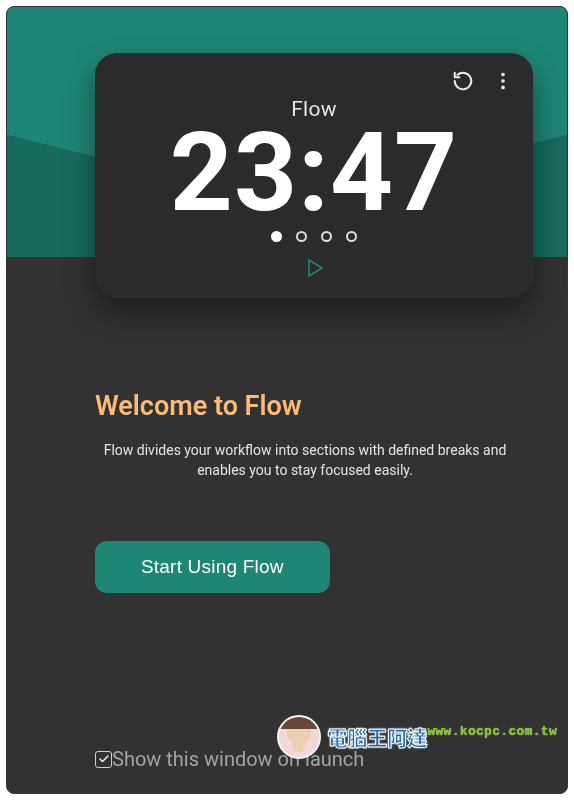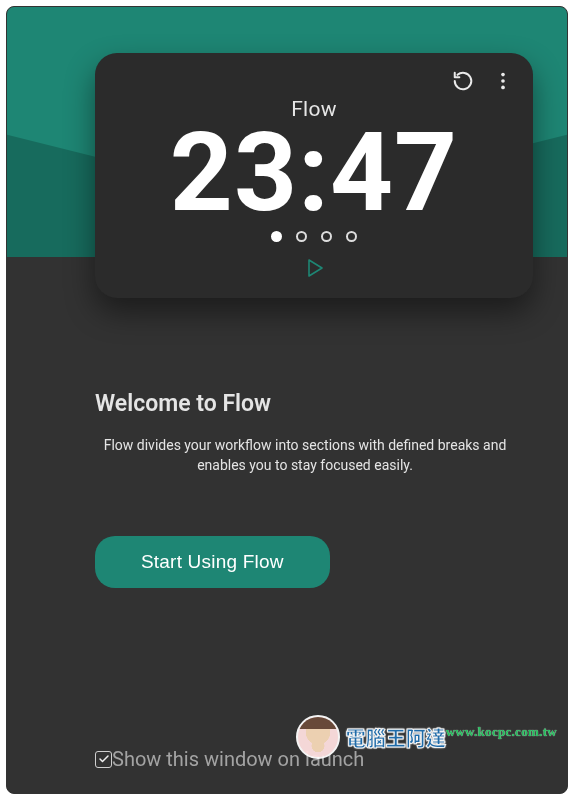--- a/index.html
+++ b/index.html
@@ -114,41 +114,41 @@
     .dot.filled { background: #ffffff; border-color: #ffffff; }
     .play-row {
       display: flex;
       justify-content: center;
       margin-top: 14px;
       margin-bottom: 4px;
     }
     .play-icon { color: #1e8674; }
 
     .welcome-title {
-      color: #e5e5e5;
-      font-size: 23px;
+      color: #fdba74;
+      font-size: 27px;
       font-weight: 600;
       margin-top: 92px;
       text-align: center;
     }
     .welcome-desc {
       color: #e4e4e4;
       font-size: 14px;
       line-height: 1.45;
       font-weight: 400;
       text-align: center;
       margin-top: 18px;
       max-width: 420px;
     }
     .cta {
       margin-top: 60px;
       background: #1e8674;
       color: #ffffff;
       border: none;
-      border-radius: 20px;
+      border-radius: 12px;
       padding: 15px 46px;
       font-size: 19px;
       font-weight: 500;
       letter-spacing: .2px;
       cursor: pointer;
     }
     .launch-row {
       display: flex;
       align-items: center;
       gap: 0;
@@ -200,25 +200,25 @@
     }
     .wm-top {
       font-family: "Microsoft JhengHei","Noto Sans CJK TC",sans-serif;
       color: #1f6fb0;
       font-weight: 800;
       font-size: 20px;
       -webkit-text-stroke: 1px #ffffff;
       text-shadow: 0 0 2px #fff, 0 0 2px #fff;
     }
     .wm-bottom {
-      font-family: Liberation Serif, serif;
+      font-family: Liberation Mono, monospace;
       font-weight: 700;
       font-size: 13px;
       letter-spacing: .3px;
-      color: #22c55e;
+      color: #84cc16;
       text-shadow: 0 0 1px #fff;
       margin-top: -2px;
     }
   </style>
 </head>
 <body>
 
 <div class="screenshot">
   <div class="bg-top"></div>
   <div class="bg-wedge"></div>

